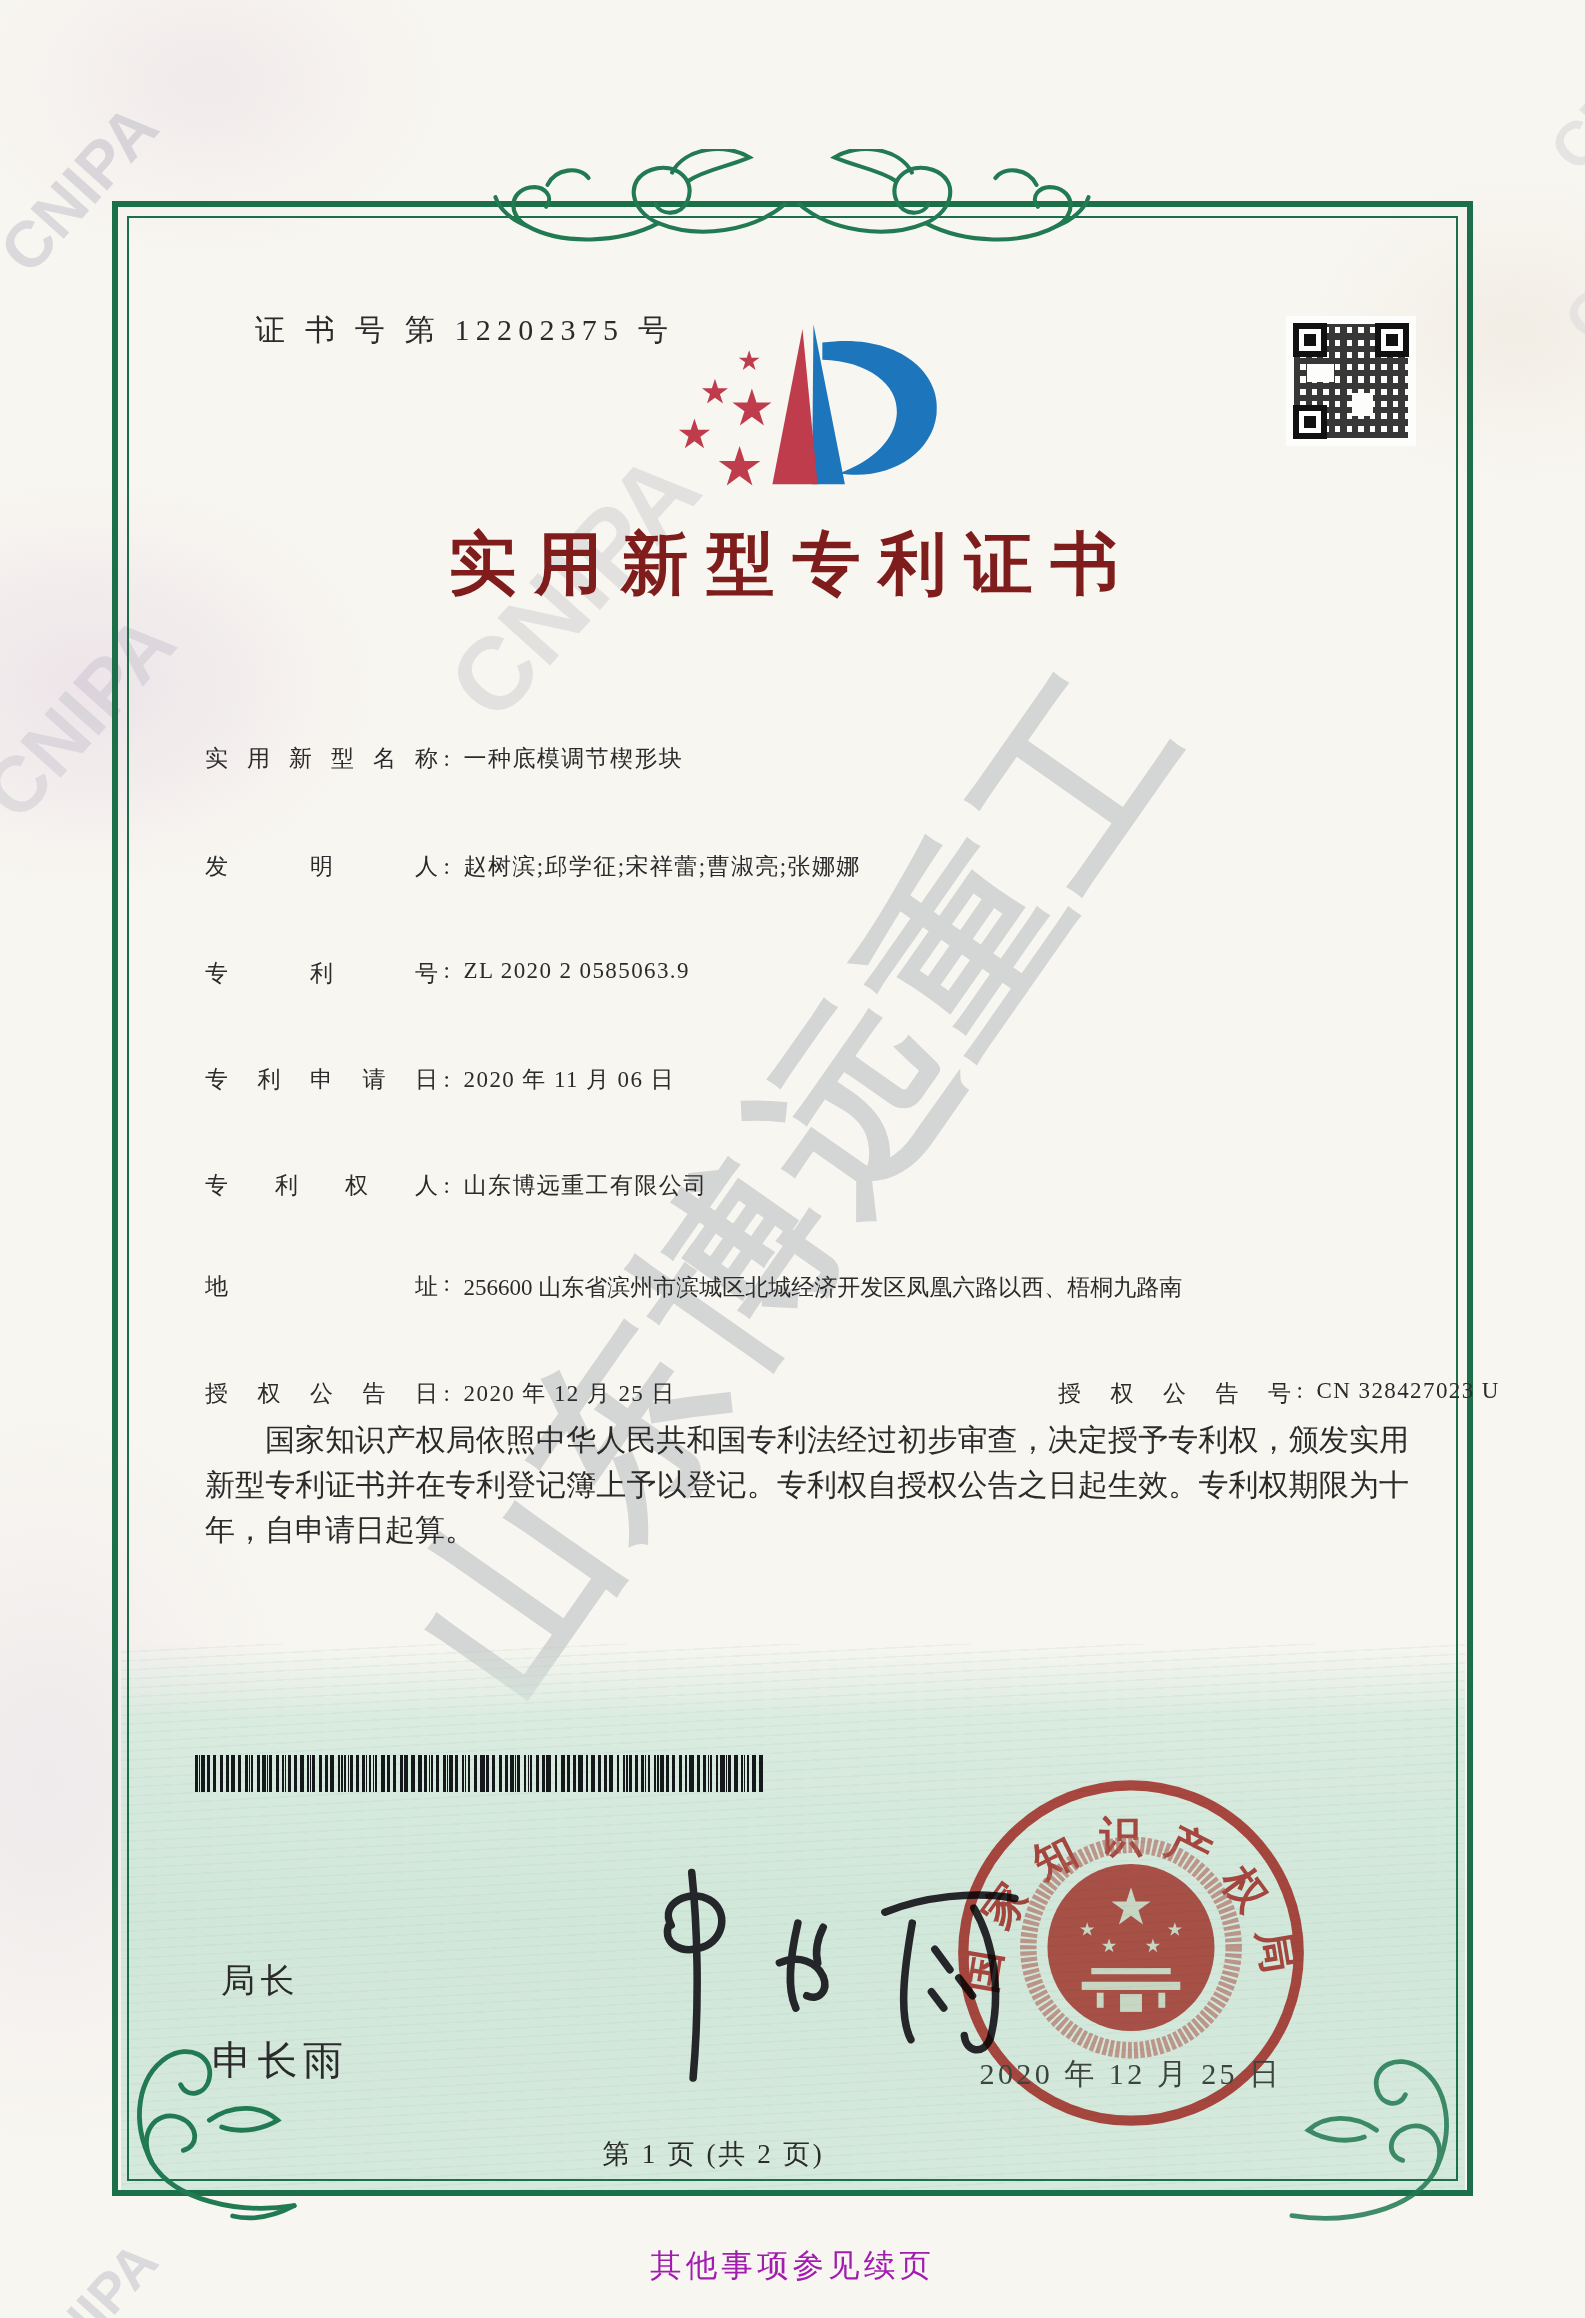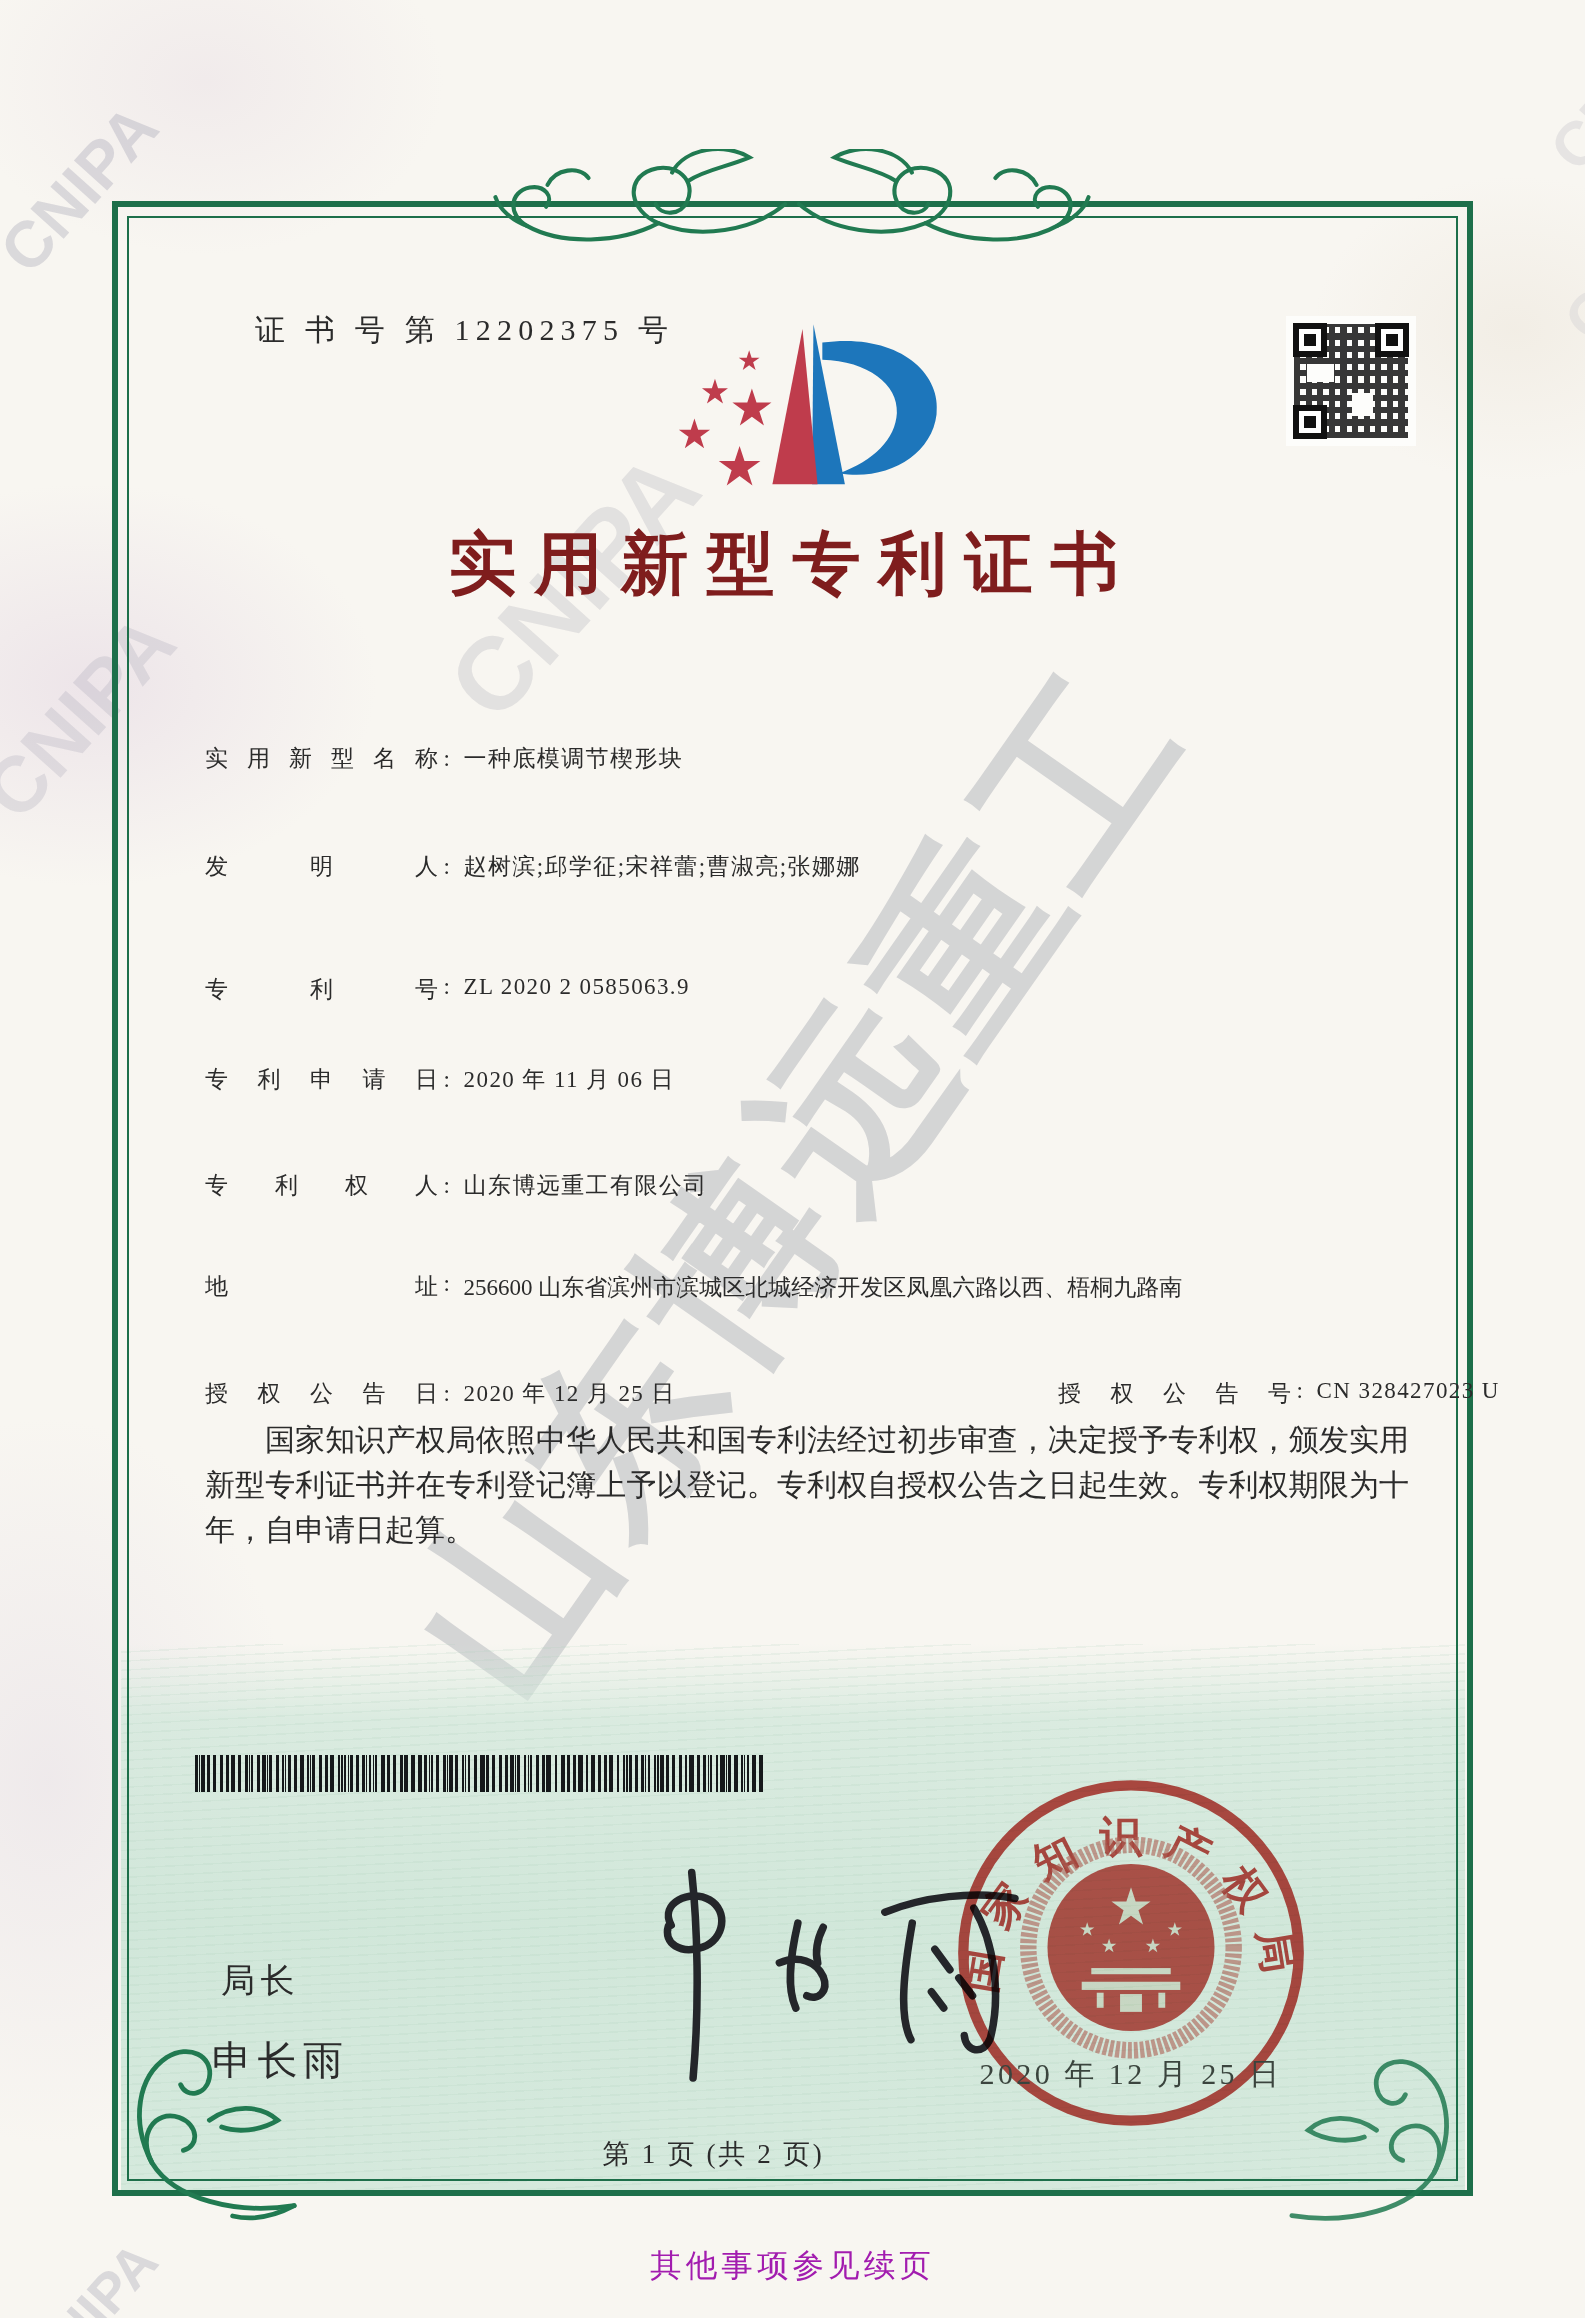--- a/index.html
+++ b/index.html
@@ -56,21 +56,21 @@
   .qf-tl{left:6.8px;top:6.8px;} .qf-tr{right:6.8px;top:6.8px;} .qf-bl{left:6.8px;bottom:6.8px;}
 
   .doc-title{position:absolute;left:0;top:519px;width:1585px;text-align:center;z-index:3;
     font-size:68px;font-weight:bold;letter-spacing:18px;color:#7f1d1d;}
 
   .field{position:absolute;left:205px;z-index:3;font-size:23px;white-space:nowrap;}
   .flabel{display:inline-block;width:233px;text-align:justify;text-align-last:justify;vertical-align:top;}
   .fcolon{margin:0 13.7px 0 5.5px;}
   .fvalue{letter-spacing:1.4px;}
   .fvalue-wrap{display:inline-block;white-space:normal;max-width:805px;vertical-align:top;line-height:1.5;}
-  .f1{top:743px;} .f2{top:851px;} .f3{top:958px;margin-top:16px;} .f4{top:1064px;} .f5{top:1170px;}
+  .f1{top:743px;} .f2{top:851px;} .f3{top:958px;} .f4{top:1064px;} .f5{top:1170px;}
   .f6{top:1271px;} .f7{top:1378px;}
   .grant-no{position:absolute;left:853px;top:0;white-space:nowrap;}
 
   .paras{position:absolute;left:205px;top:1417px;width:1204px;z-index:3;
     font-size:30px;line-height:45px;text-align:justify;}
   .paras p{margin:0 0 19px 0;text-indent:2em;}
 
   .barcode{position:absolute;left:195px;top:1755px;width:570px;height:37px;z-index:3;
     background:
       repeating-linear-gradient(90deg,#15181a 0 2.7px,transparent 2.7px 6.2px),

